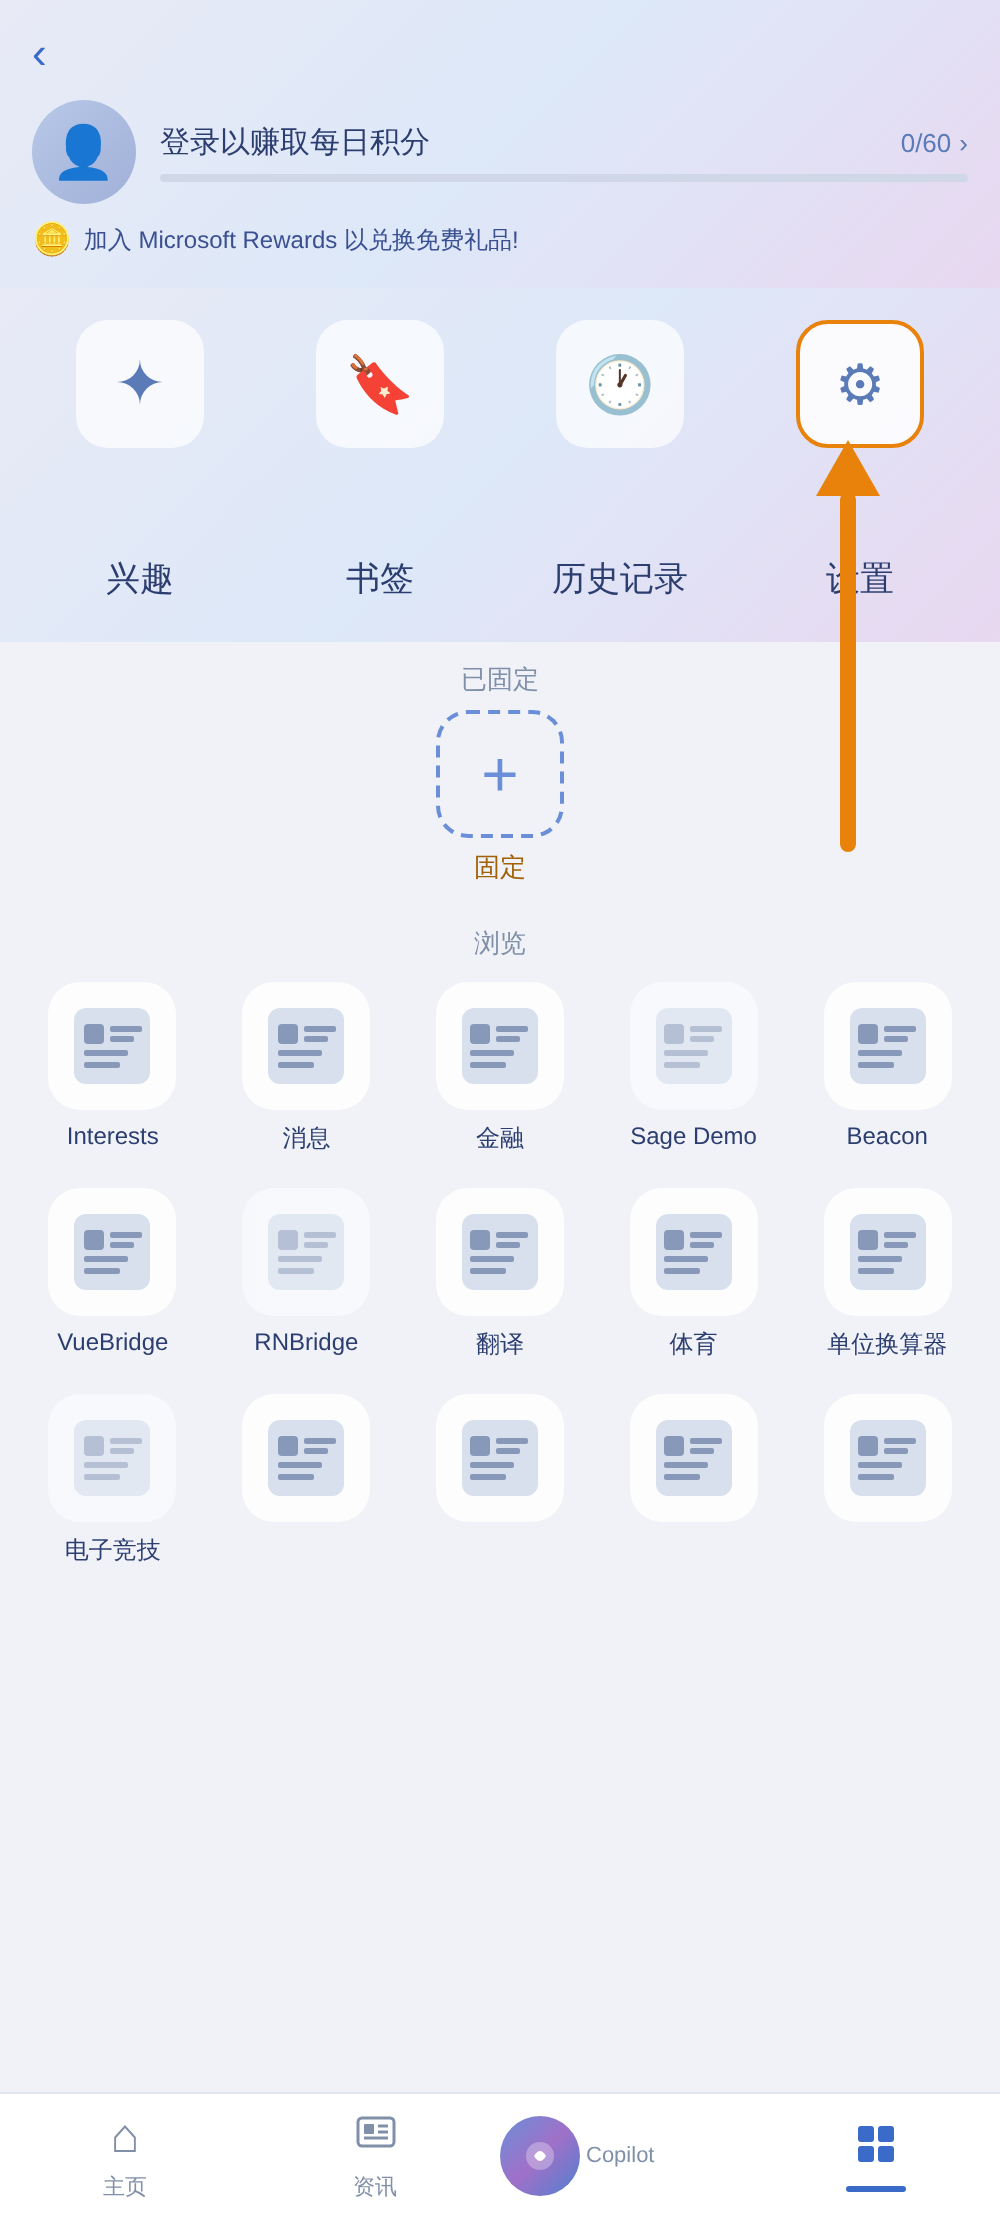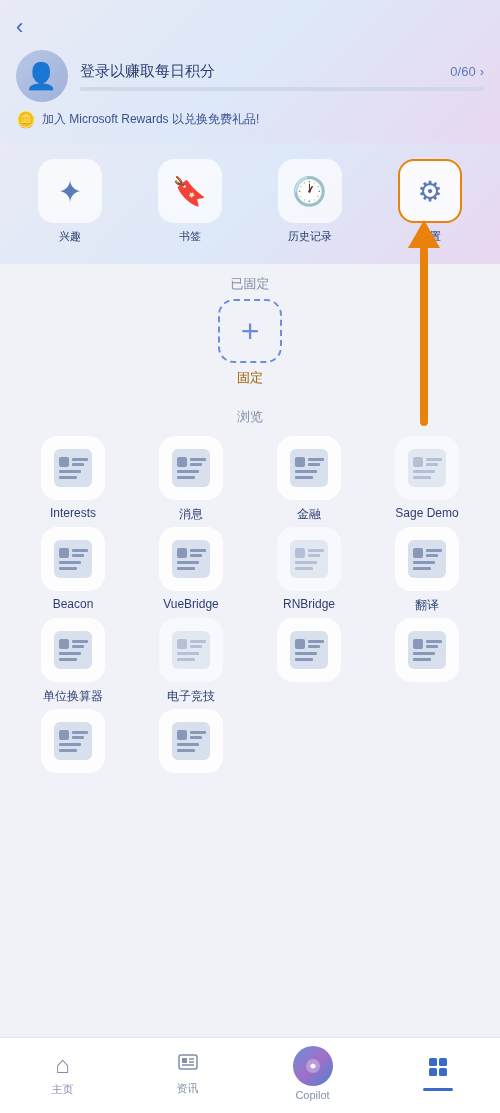--- a/index.html
+++ b/index.html
@@ -137,22 +137,23 @@
       justify-content: center;
       font-size: 28px;
     }
 
     .action-icon-box.settings-highlight {
       background: rgba(255, 255, 255, 0.85);
       border: 2.5px solid #e8820a;
     }
 
     .action-label {
-      font-size: 11px;
+      font-size: 17px;
       color: #2c3e70;
+      margin-top: 48px;
     }
 
     
     .section-divider {
       background: #f0f2f8;
       padding: 10px 0 6px 0;
       text-align: center;
     }
 
     .divider-label {
@@ -193,22 +194,22 @@
     }
 
     
     .browse-section {
       background: #f0f2f8;
       padding: 0 16px 20px 16px;
     }
 
     .browse-grid {
       display: grid;
-      grid-template-columns: repeat(4, 1fr);
-      gap: 4px;
+      grid-template-columns: repeat(5, 1fr);
+      gap: 16px;
       margin-top: 4px;
     }
 
     .browse-item {
       display: flex;
       flex-direction: column;
       align-items: center;
       gap: 6px;
       cursor: pointer;
     }
@@ -341,21 +342,21 @@
       color: #3a6bc9;
     }
 
     .nav-label {
       font-size: 11px;
       color: #8090a8;
     }
 
     .copilot-btn {
       display: flex;
-      flex-direction: column;
+      flex-direction: row;
       align-items: center;
       gap: 3px;
       cursor: pointer;
       flex: 1;
     }
 
     .copilot-circle {
       width: 40px;
       height: 40px;
       border-radius: 50%;
@@ -606,20 +607,38 @@
                 </div>
               </div>
             <div class="icon-line-long"></div>
             <div class="icon-line-long" style="width:18px;"></div>
           </div>
         </div>
       </div>
       <span class="browse-label">翻译</span>
     </div>
 
+    <div class="browse-item">
+      <div class="browse-icon-box">
+        <div class="browse-icon-inner">
+          <div class="icon-lines">
+            <div class="icon-line-top">
+                <div class="icon-square"></div>
+                <div style="display:flex;flex-direction:column;gap:2px;">
+                  <div class="icon-line-small"></div>
+                  <div class="icon-line-small" style="width:12px;"></div>
+                </div>
+              </div>
+            <div class="icon-line-long"></div>
+            <div class="icon-line-long" style="width:18px;"></div>
+          </div>
+        </div>
+      </div>
+      <span class="browse-label">体育</span>
+    </div>
 
     <div class="browse-item">
       <div class="browse-icon-box">
         <div class="browse-icon-inner">
           <div class="icon-lines">
             <div class="icon-line-top">
                 <div class="icon-square"></div>
                 <div style="display:flex;flex-direction:column;gap:2px;">
                   <div class="icon-line-small"></div>
                   <div class="icon-line-small" style="width:12px;"></div>

